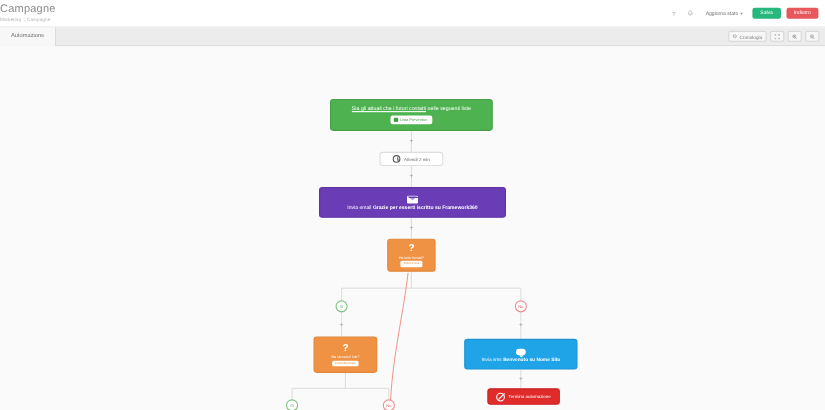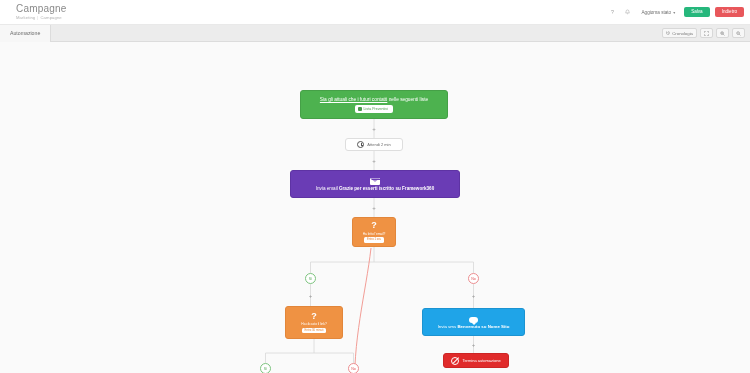--- a/index.html
+++ b/index.html
@@ -14,21 +14,21 @@
   }
 
   
   .top-header {
     position: relative;
     height: 25px;
     background: #ffffff;
     border-bottom: 1px solid #e9e9e9;
     display: flex;
     align-items: center;
-    padding: 0 6px 0 16px;
+    padding: 0 6px 0 0;
     gap: 36px;
   }
   .brand-block { display: flex; flex-direction: column; justify-content: center; }
   .page-title {
     font-size: 10px;
     color: #8a8a8a;
     font-weight: 400;
     line-height: 11px;
     letter-spacing: .2px;
   }

